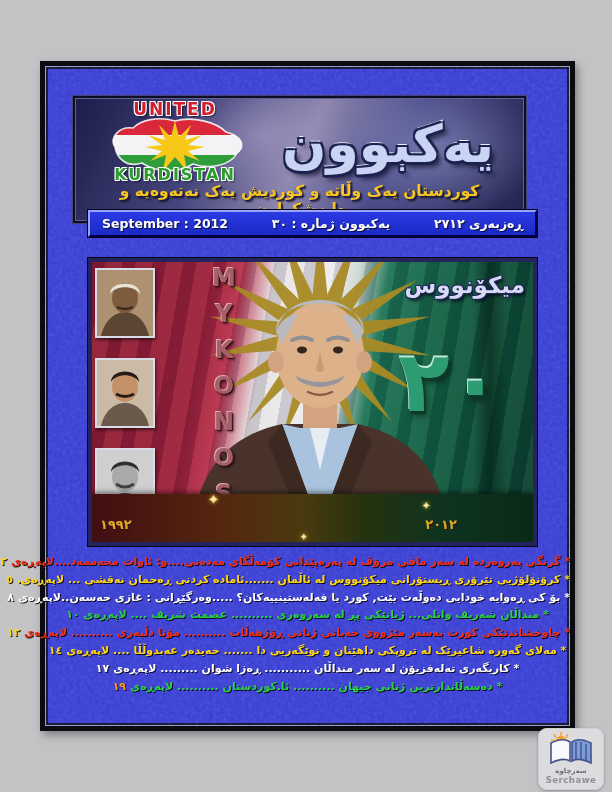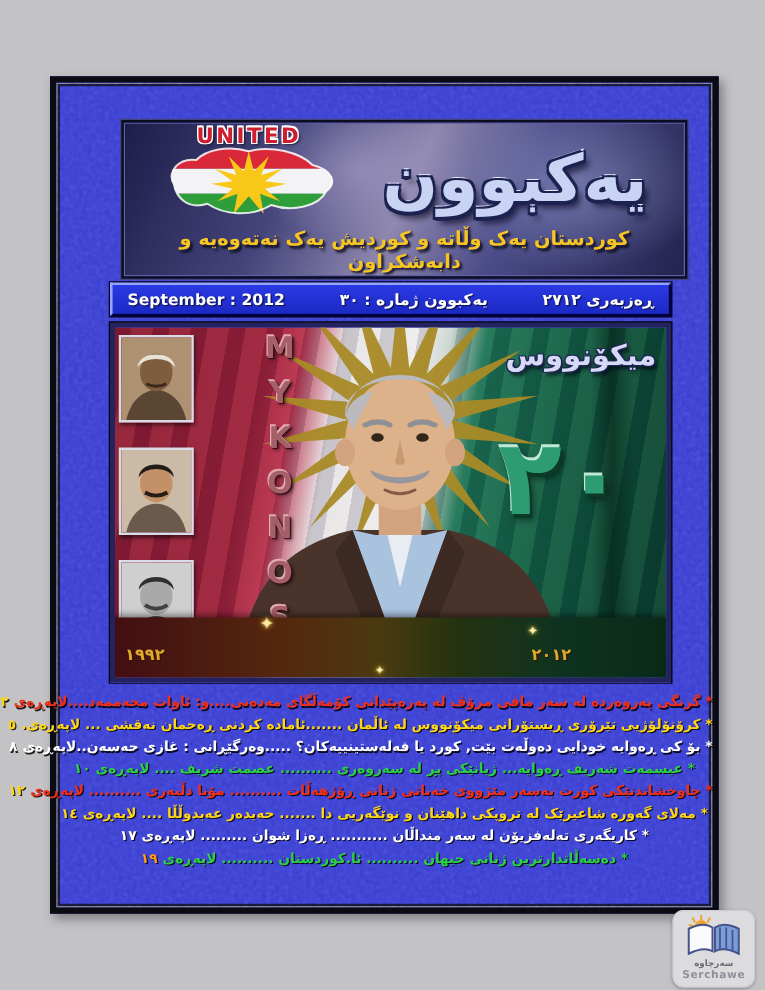--- a/index.html
+++ b/index.html
@@ -15,21 +15,21 @@
   .cover{
     position:absolute;left:40px;top:61px;width:525px;height:660px;
     background:#3a3ecf;
     border:5px solid #0b0b12;
     box-shadow: inset 0 0 0 1px rgba(205,210,235,.65), inset 0 0 0 3px #181836, 3px 4px 8px rgba(0,0,0,.35);
   }
   .texture{position:absolute;inset:0;width:100%;height:100%;mix-blend-mode:overlay;opacity:.55;pointer-events:none;}
 
   
   .masthead{
-    position:absolute;left:52px;top:30px;width:449px;height:123px;
+    position:absolute;left:28px;top:30px;width:449px;height:123px;
     border:2px solid #0d0d22;
     box-shadow:0 0 0 1px #434378, inset 0 0 0 1px #60609a;
     background:
       radial-gradient(150px 95px at 80% 42%, rgba(160,170,215,.5), transparent 72%),
       radial-gradient(120px 80px at 42% 30%, rgba(175,165,205,.55), transparent 75%),
       linear-gradient(115deg, #1d1d4a 0%, #45457c 30%, #8d86ad 50%, #4b4b88 68%, #23234f 100%);
     overflow:hidden;
   }
   .logo{position:absolute;left:16px;top:1px;width:168px;height:110px;text-align:center;}
   .logo-line1{
@@ -50,21 +50,21 @@
   }
   .masthead-subtitle{
     position:absolute;left:0;right:0;bottom:3px;
     direction:rtl;text-align:center;
     font-size:15.5px;font-weight:bold;color:#f5c622;
     text-shadow:1px 1px 0 #241c4e,2px 2px 2px rgba(0,0,0,.8);
   }
 
   
   .issue-bar{
-    position:absolute;left:43px;top:160px;width:449px;height:27px;
+    position:absolute;left:43px;top:144px;width:449px;height:27px;
     background:linear-gradient(180deg,#2b39e4,#1b2ac4);
     border-top:2px solid #97a4ff;border-left:2px solid #97a4ff;
     border-bottom:2px solid #00004a;border-right:2px solid #00004a;
     box-shadow:0 0 0 1px #05051a;
     box-sizing:border-box;
     display:flex;align-items:center;justify-content:space-between;
     padding:0 12px;color:#fff;font-weight:bold;font-size:12.5px;
     text-shadow:1px 1px 1px rgba(0,0,0,.7);
   }
   .issue-bar .rtl{direction:rtl;}
@@ -184,20 +184,21 @@
               <rect x="0" y="22" width="160" height="20" fill="#f3f3f5"></rect>
               <rect x="0" y="42" width="160" height="22" fill="#2f9e3a"></rect>
             </g>
             <g fill="#f8c818">
               <path d="M80,8 L84,24 L96,12 L90,27 L107,22 L93,32 L110,34 L93,38 L105,48 L89,42 L92,58 L80,44 L68,58 L71,42 L55,48 L67,38 L50,34 L67,32 L53,22 L70,27 L64,12 L76,24 Z"></path>
               <circle cx="80" cy="33" r="10"></circle>
             </g>
             <path d="M20,34 C14,25 24,13 38,15 C46,7 63,3 80,8 C98,3 121,9 131,19 C147,23 151,33 142,40 C136,52 115,57 98,51 C82,61 60,59 47,50 C31,55 22,45 20,34 Z" fill="none" stroke="#ffffff" stroke-width="1.6" opacity=".85"></path>
           </svg>
         </div>
+        <div class="logo-line2">KURDISTAN</div>
       </div>
       <div class="masthead-title">یەکبوون</div>
       <div class="masthead-subtitle">کوردستان یەک وڵاتە و کوردیش یەک نەتەوەیە و دابەشکراون</div>
     </div>
 
     <div class="issue-bar">
       <span>September :  2012</span>
       <span class="rtl">یەکبوون ژمارە : ٣٠</span>
       <span class="rtl">ڕەزبەری  ٢٧١٢</span>
     </div>
@@ -294,21 +295,21 @@
         <div class="toc-line">
         <span class="body" style="color: rgb(240, 48, 24);">* گرنگی پەروەردە لە سەر مافی مرۆڤ لە پەرەپێدانی کۆمەڵگای مەدەنی....و: ئاوات محەممەد....لاپەڕەی</span><span class="page" style="color: rgb(255, 214, 22);">٢</span>
       </div>
         <div class="toc-line">
         <span class="body" style="color: rgb(255, 214, 22);">* کرۆنۆلۆژیی تێرۆری ڕیستۆرانی میکۆنووس لە ئاڵمان .......ئامادە کردنی ڕەحمان نەقشی ... لاپەڕەی.</span><span class="page" style="color: rgb(255, 214, 22);">٥</span>
       </div>
         <div class="toc-line">
         <span class="body" style="color: rgb(255, 255, 255);">* بۆ کی ڕەوایە خودایی دەوڵەت بێت, کورد یا فەلەستینییەکان؟ .....وەرگێڕانی : غازی حەسەن..لاپەڕەی</span><span class="page" style="color: rgb(255, 255, 255);">٨</span>
       </div>
         <div class="toc-line">
-        <span class="body" style="color: rgb(43, 209, 69);">* عیسمەت شەریف ڕەوایە... ژیانێکی پڕ لە سەروەری .......... عصمت شریف .... لاپەڕەی</span><span class="page" style="color: rgb(43, 209, 69);">١٠</span>
+        <span class="body" style="color: rgb(43, 209, 69);">* منداڵان شەریف وانلی... ژیانێکی پڕ لە سەروەری .......... عصمت شریف .... لاپەڕەی</span><span class="page" style="color: rgb(43, 209, 69);">١٠</span>
       </div>
         <div class="toc-line">
         <span class="body" style="color: rgb(240, 48, 24);">* چاوخشاندنێکی کورت بەسەر مێژووی خەباتی ژنانی ڕۆژهەڵات .......... مۆنا دڵبەری .......... لاپەڕەی</span><span class="page" style="color: rgb(255, 214, 22); text-align: center;">١٢</span>
       </div>
         <div class="toc-line">
         <span class="body" style="color: rgb(255, 214, 22);">* مەلای گەورە شاعیرێک لە تروپکی داهێنان و نوێگەریی دا ....... حەیدەر عەبدوڵڵا .... لاپەڕەی</span><span class="page" style="color: rgb(255, 214, 22);">١٤</span>
       </div>
         <div class="toc-line">
         <span class="body" style="color: rgb(255, 255, 255);">* کاریگەری تەلەفزیۆن لە سەر منداڵان ........... ڕەزا شوان ......... لاپەڕەی</span><span class="page" style="color: rgb(255, 255, 255);">١٧</span>
       </div>

